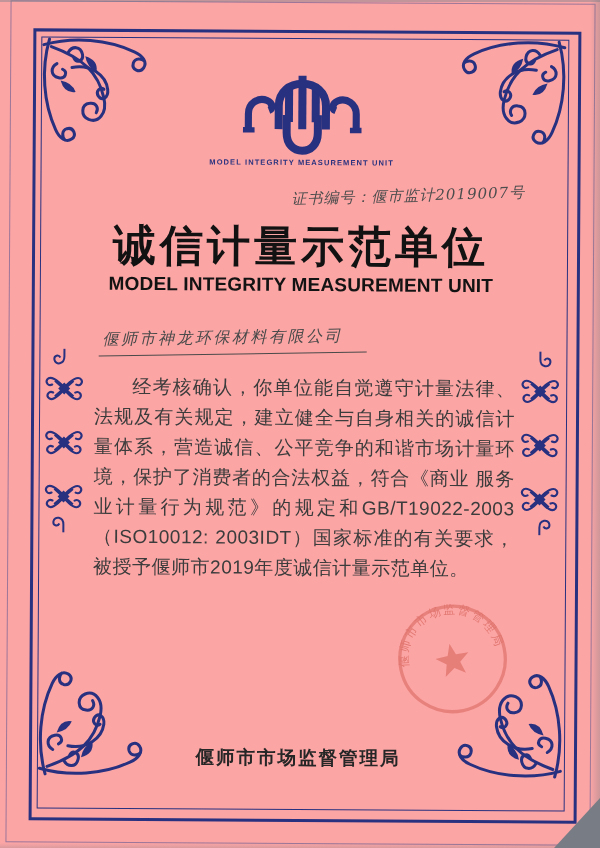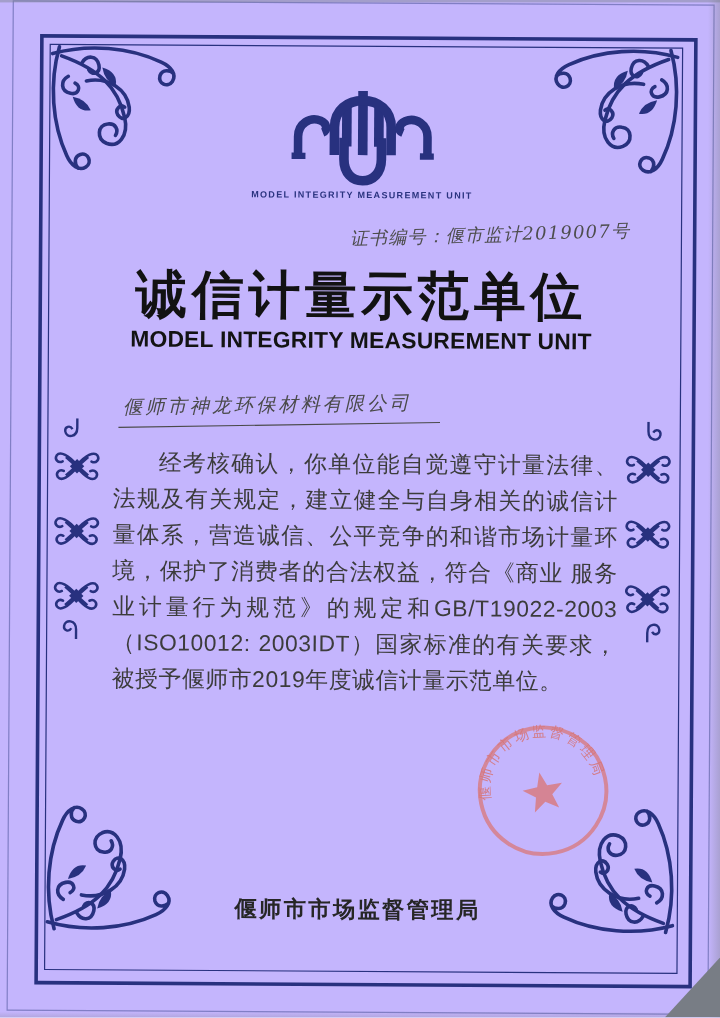--- a/index.html
+++ b/index.html
@@ -1,18 +1,18 @@
 <!DOCTYPE html>
 <html><head>
 <meta charset="utf-8">
 <style>
   html,body{margin:0;padding:0;}
   body{width:600px;height:848px;background:#ffffff;overflow:hidden;
        font-family:"Liberation Sans",sans-serif;position:relative;}
-  .photo{position:absolute;inset:0;background:#c4b5fd;}
+  .photo{position:absolute;inset:0;background:#fca5a5;}
   .cert{position:absolute;inset:0;transform:rotate(0.35deg);transform-origin:50% 50%;}
 
   
   .outer-frame{position:absolute;left:8px;top:2px;width:583px;height:840px;
     border:1px solid rgba(62,72,142,0.5);}
   .main-frame{position:absolute;left:31px;top:30px;width:542px;height:786px;
     border:3px solid #28317f;}
   .inner-frame{position:absolute;left:39px;top:38px;width:526px;height:770px;
     border:1px solid #28317f;}
 

